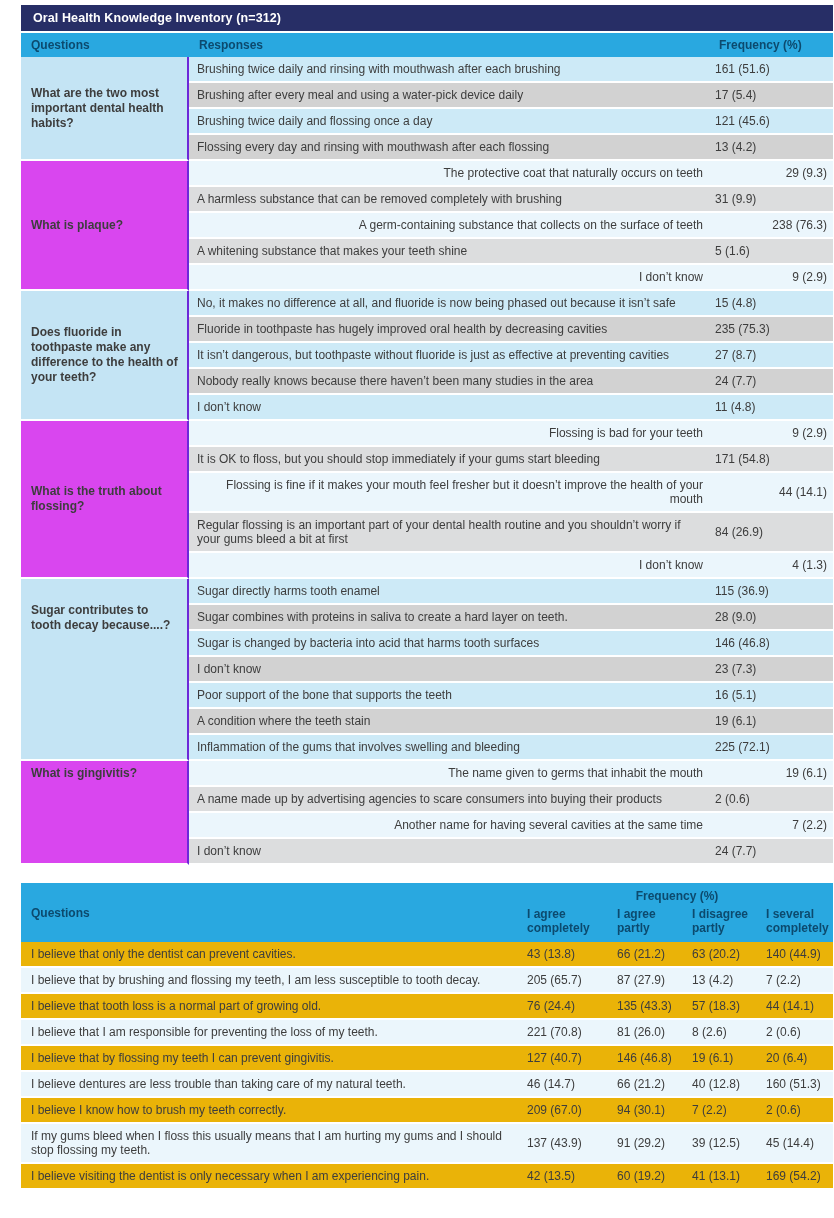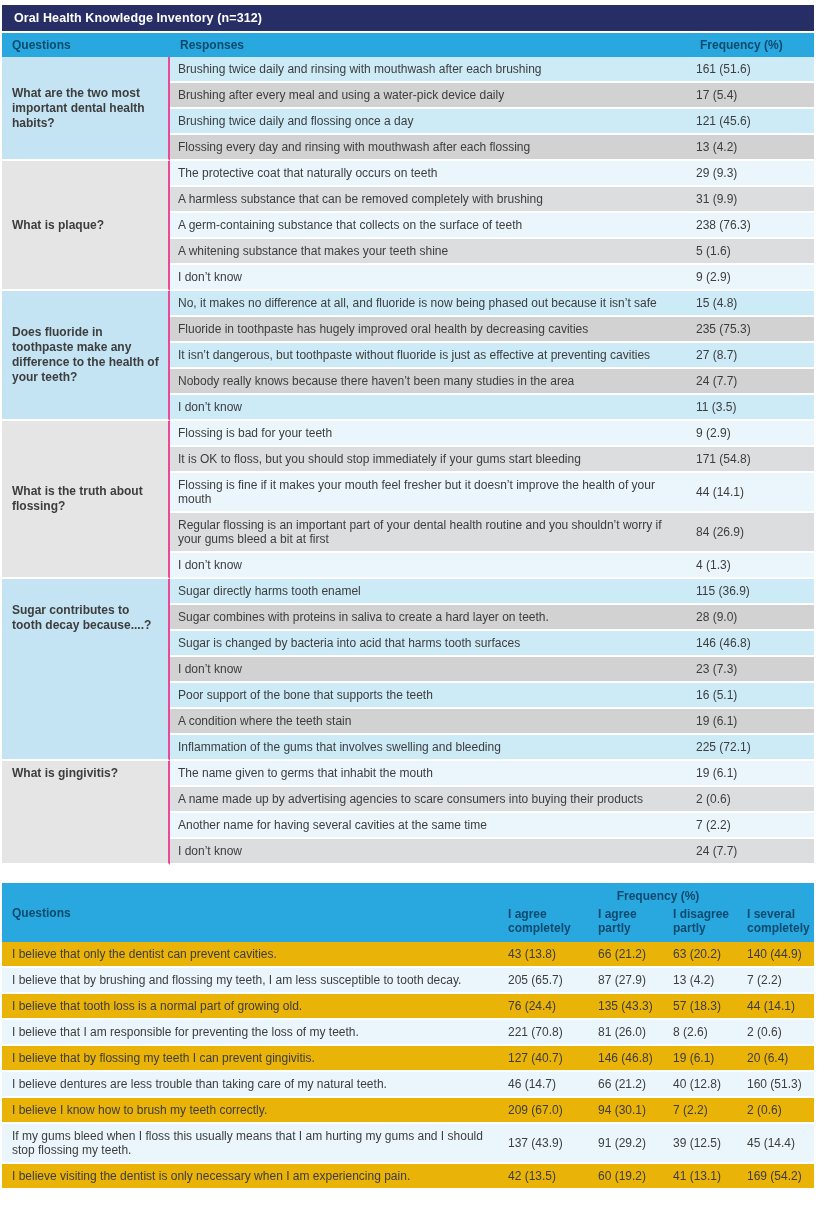--- a/index.html
+++ b/index.html
@@ -2,21 +2,21 @@
 <html><head>
 <meta charset="utf-8">
 <style>
   html,body { margin:0; padding:0; background:#fff; }
   body {
     width:834px; height:1218px;
     font-family:"Liberation Sans", sans-serif;
     color:#3d3d3d;
     -webkit-font-smoothing:antialiased;
   }
-  .page { padding:5px 12px 0 2px; }
+  .page { padding:5px 12px 0 21px; }
 
   .tbl-title {
     width:800px;
     background:#272e66; color:#fff;
     font-weight:bold; font-size:12.5px;
     padding:6px 0 6px 12px;
     margin-bottom:2px;
     letter-spacing:.1px;
   }
 
@@ -35,27 +35,27 @@
   td {
     padding:5px 6px; line-height:14px;
     border-bottom:2px solid #fff;
     vertical-align:middle;
     word-wrap:break-word;
   }
 
   
   .qcell {
     font-weight:bold; padding-left:10px; padding-right:8px;
-    border-right:2px solid #ec4899; line-height:15px;
+    border-right:2px solid #6d28d9; line-height:15px;
   }
   .ga-q   { background:#c4e4f4; }
-  .gb-q   { background:#e5e5e5; }
+  .gb-q   { background:#d946ef; }
   .ga-light { background:#cdeaf7; }
   .ga-gray  { background:#d2d2d2; }
-  .gb-light { background:#ebf6fc; }
+  .gb-light { background:#ebf6fc;text-align:right; }
   .gb-gray  { background:#dcddde; }
   .rcell { padding-left:8px; }
   .fcell { padding-left:6px; }
   .vtop { vertical-align:top; }
   .pad-top { padding-top:24px; }
 
   
   .freq-group { text-align:center; padding:6px 6px 2px 6px; }
   .sub-th { vertical-align:bottom; padding:2px 4px 7px 6px;margin-left:28px; }
   .q-th { vertical-align:middle; }
@@ -138,21 +138,21 @@
           <tr>
             <td class="rcell ga-light">It isn’t dangerous, but toothpaste without fluoride is just as effective at preventing cavities</td>
             <td class="fcell ga-light">27 (8.7)</td>
           </tr>
           <tr>
             <td class="rcell ga-gray">Nobody really knows because there haven’t been many studies in the area</td>
             <td class="fcell ga-gray">24 (7.7)</td>
           </tr>
           <tr>
             <td class="rcell ga-light">I don’t know</td>
-            <td class="fcell ga-light">11 (3.5)</td>
+            <td class="fcell ga-light">11 (4.8)</td>
           </tr>
           <tr>
             <td class="qcell gb-q" rowspan="5">What is the truth about flossing?</td>
             <td class="rcell gb-light">Flossing is bad for your teeth</td>
             <td class="fcell gb-light">9 (2.9)</td>
           </tr>
           <tr>
             <td class="rcell gb-gray">It is OK to floss, but you should stop immediately if your gums start bleeding</td>
             <td class="fcell gb-gray">171 (54.8)</td>
           </tr>

